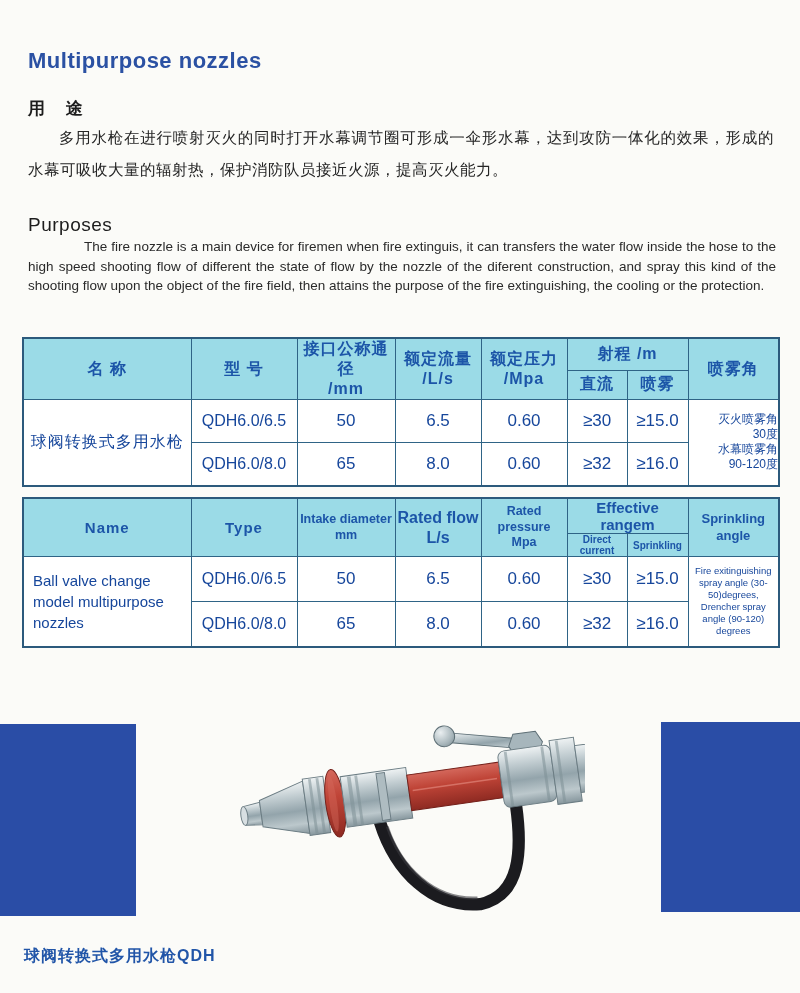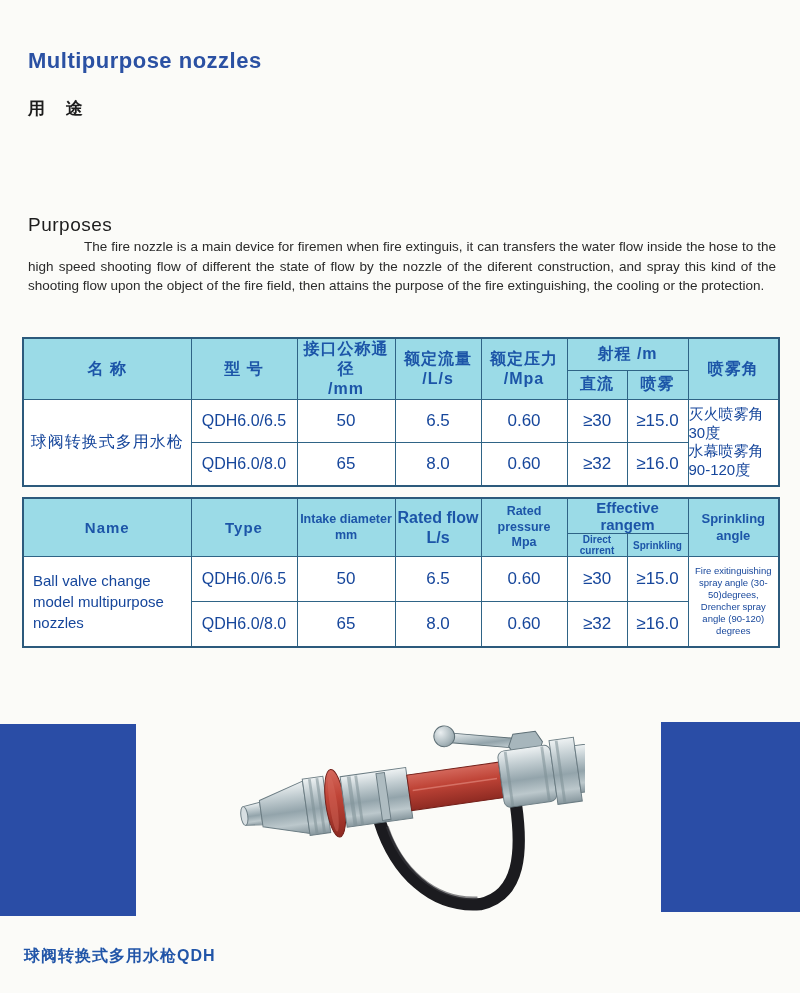--- a/index.html
+++ b/index.html
@@ -28,21 +28,21 @@
   .tbl{border:2px solid #2c5a7c;}
   .tbl th{background:#9bdbe7;color:#1c55a8;font-weight:bold;padding:0;text-align:center;vertical-align:middle;}
   .tbl td{color:#16469b;padding:0;text-align:center;vertical-align:middle;}
   .tbl-zh{top:337px;}
   .tbl-en{top:497px;}
   .tbl .line{display:block;line-height:1.25;}
   .tbl-zh th{font-size:16px;letter-spacing:1px;}
   .tbl-zh td.num{font-size:17px;}
   .tbl-zh td.typ{font-size:16px;}
   .tbl-zh td.prod{font-size:16px;letter-spacing:1px;margin-left:36px;}
-  .tbl-zh td.angle{font-size:15px;text-align:left;padding-left:0;line-height:20px;}
+  .tbl-zh td.angle{font-size:12px;text-align:right;padding-left:7px;line-height:20px;}
   .tbl-en th.s-name{font-size:15px;letter-spacing:1px;}
   .tbl-en th.s-mid{font-size:12.5px;letter-spacing:0;}
   .tbl-en th.s-flow{font-size:16px;text-align:center;}
   .tbl-en th.s-range{font-size:15px;margin-left:48px;}
   .tbl-en th.s-sub{font-size:10px;font-weight:bold;}
   .tbl-en th.s-angle{font-size:13px;line-height:1.3;}
   .tbl-en td.num{font-size:17px;}
   .tbl-en td.typ{font-size:16px;}
   .tbl-en td.prod{font-size:15px;text-align:left;padding-left:9px;line-height:21px;}
   .tbl-en td.angle{font-size:9.5px;line-height:12px;padding:2px 3px;}
@@ -55,20 +55,21 @@
     font-size:16px;font-weight:bold;color:#2155a8;letter-spacing:1px;padding-left:24px;}
 </style>
 </head>
 <body>
 
 <div class="page">
 
   <div class="title-en">Multipurpose nozzles</div>
 
   <div class="h-zh">用 途</div>
+  <div class="para-zh">多用水枪在进行喷射灭火的同时打开水幕调节圈可形成一伞形水幕，达到攻防一体化的效果，形成的水幕可吸收大量的辐射热，保护消防队员接近火源，提高灭火能力。</div>
 
   <div class="h-en">Purposes</div>
   <div class="para-en">The fire nozzle is a main device for firemen when fire extinguis, it can transfers the water flow inside the hose to the high speed shooting flow of different the state of flow by the nozzle of the diferent construction, and spray this kind of the shooting flow upon the object of the fire field, then attains the purpose of the fire extinguishing, the cooling or the protection.</div>
 
   <table class="tbl tbl-zh">
     <colgroup>
       <col style="width:168px">
         <col style="width:106px">
         <col style="width:98px">
       <col style="width:86px">

